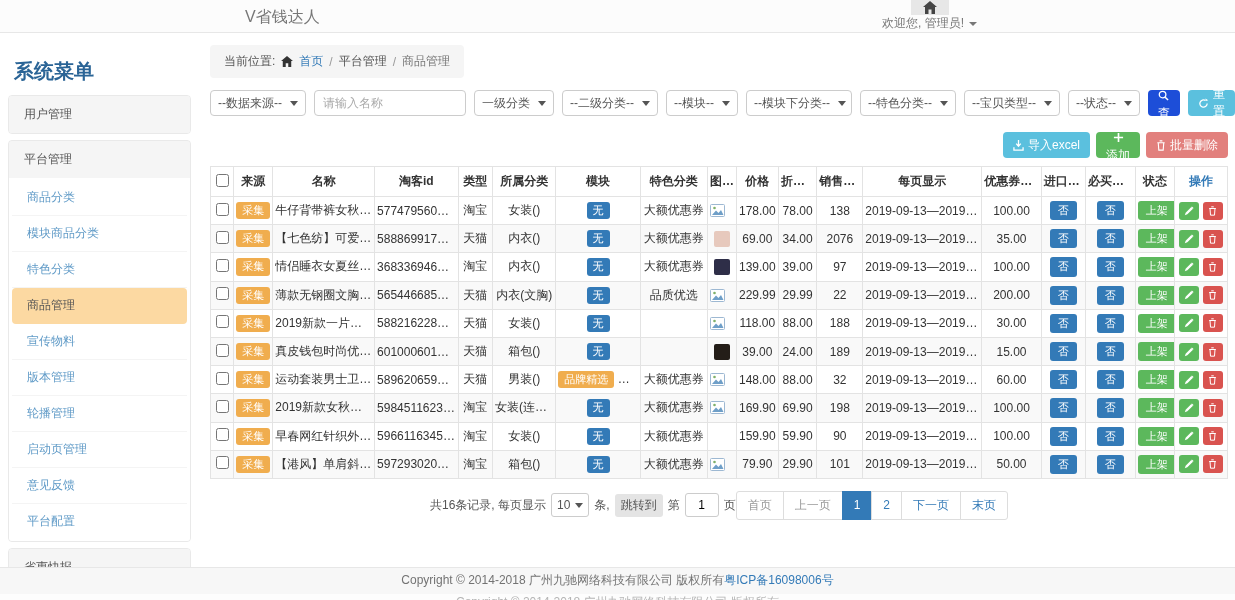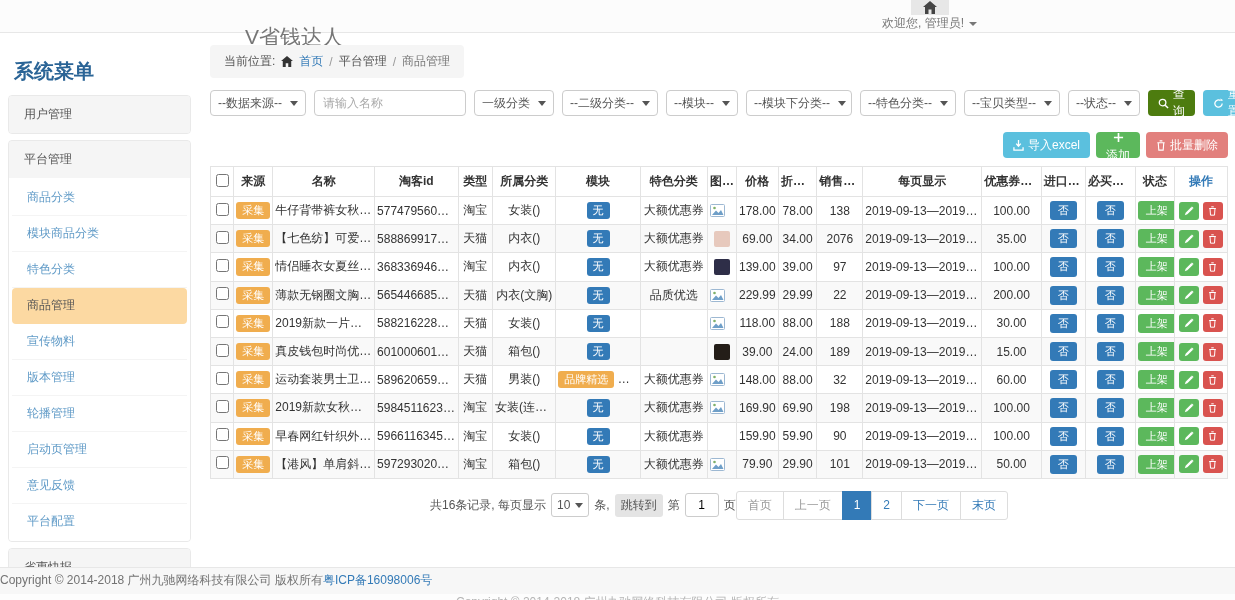--- a/index.html
+++ b/index.html
@@ -3,21 +3,21 @@
 <meta charset="utf-8">
 <style>
   * { box-sizing: border-box; margin: 0; padding: 0; }
   html,body { width:1235px; height:600px; overflow:hidden; }
   body {
     font-family: "Liberation Sans", sans-serif;
     font-size: 12px; color:#333; background:#fff; position:relative;
   }
   
   .topbar { height:33px; background:#fcfcfc; border-bottom:1px solid #e7e7e7; position:relative; }
-  .brand { position:absolute; left:245px; top:7px; font-size:21px; color:#777;margin-top:16px; }
+  .brand { position:absolute; left:245px; top:7px; font-size:16px; color:#777; }
   .topbar-right { position:absolute; left:868px; top:0; height:32px; display:flex; align-items:center;flex-direction:column; }
   .home-box { width:38px; height:32px; background:#e7e7e7; display:flex; align-items:center; justify-content:center; color:#333; cursor:pointer; }
   .welcome { padding:0 14px; color:#777; display:flex; align-items:center; gap:5px; cursor:pointer; }
   .caret-down { width:0; height:0; border-left:4px solid transparent; border-right:4px solid transparent; border-top:4px solid #777; display:inline-block; }
   
   .sidebar { position:absolute; left:8px; top:45px; width:183px; }
   .menu-title { color:#2a6496; font-weight:bold; font-size:20px; padding:13px 6px 10px 6px; }
   .group { margin-bottom:6px; border:1px solid #e9e9e9; border-radius:4px; background:#f5f5f5; overflow:hidden; }
   .group-header { padding:10px 15px; color:#555; cursor:pointer; background:#f5f5f5; }
   .submenu { background:#fff; padding:2px 0; }
@@ -30,21 +30,21 @@
   .breadcrumb a { color:#337ab7; text-decoration:none; cursor:pointer; }
   .breadcrumb .sep { color:#999; }
   .breadcrumb .current { color:#777; }
   
   .filter-row { margin-top:12px; display:flex; align-items:center; gap:8px; flex-wrap:nowrap; }
   .sel { height:26px; border:1px solid #ccc; border-radius:4px; background:#fff; display:flex; align-items:center; justify-content:space-between; padding:0 7px; color:#555; cursor:pointer; white-space:nowrap; }
   .sel .tri { width:0; height:0; border-left:4px solid transparent; border-right:4px solid transparent; border-top:5px solid #555; margin-left:8px; }
   .txt-input { height:26px; border:1px solid #ccc; border-radius:4px; padding:0 8px; width:152px; font-size:12px; color:#555; font-family:"Liberation Sans",sans-serif; }
   .txt-input::placeholder { color:#aaa; }
   .btn { border:none; border-radius:4px; color:#fff; font-size:12px; height:26px; padding:0 10px; display:inline-flex; align-items:center; gap:4px; cursor:pointer; font-family:"Liberation Sans",sans-serif; }
-  .btn-primary { background:#4d7c0f; }
+  .btn-primary { background:#1d4ed8;flex-direction:column; }
   .btn-info { background:#5bc0de; }
   .btn-success { background:#5cb85c;flex-direction:column; }
   .btn-danger-light { background:#e2807d; }
   
   .action-row { margin-top:16px; display:flex; justify-content:flex-end; gap:6px; }
   
   table { width:100%; border-collapse:collapse; table-layout:fixed; margin-top:8px; background:#fff; }
   th, td { border:1px solid #e3e3e3; padding:4px 2px; text-align:center; font-size:12px; overflow:hidden; white-space:nowrap; text-overflow:ellipsis; }
   th { font-weight:bold; color:#333; padding:6px 2px; background:#fff; }
   th.op-head { color:#337ab7; }
@@ -70,21 +70,21 @@
   .mini-sel .tri { width:0; height:0; border-left:4px solid transparent; border-right:4px solid transparent; border-top:5px solid #555; }
   .jump-label { background:#e4e4e4; border-radius:3px; padding:3px 6px; color:#555; cursor:pointer; }
   .jump-input { width:34px; height:24px; border:1px solid #ccc; border-radius:3px; text-align:center; font-size:12px; font-family:"Liberation Sans",sans-serif; }
   .pager { display:flex; }
   .page-btn { border:1px solid #ddd; background:#fff; padding:5px 11px; margin-left:-1px; color:#337ab7; cursor:pointer; font-size:12px; font-family:"Liberation Sans",sans-serif; }
   .page-btn:first-child { border-radius:3px 0 0 3px; margin-left:0; }
   .page-btn:last-child { border-radius:0 3px 3px 0; }
   .page-btn.muted { color:#999; }
   .page-btn.active { background:#337ab7; border-color:#337ab7; color:#fff; }
   
-  .footer { position:absolute; left:0; top:567px; width:1235px; background:#f7f7f7; border-top:1px solid #e7e7e7; padding-top:4px; height:27px; color:#737373; }
+  .footer { position:absolute; left:0; top:567px; width:1235px; background:#f7f7f7; border-top:1px solid #e7e7e7; text-align:center; padding-top:4px; height:27px; color:#737373; }
   .footer a { color:#337ab7; text-decoration:none; cursor:pointer; }
   .footer-partial { position:absolute; left:0; top:594px; width:1235px; height:6px; overflow:hidden; text-align:center; color:#b5b5b5; background:#fdfdfd; }
   svg { display:block; }
 </style>
 </head>
 <body>
 
 <div class="topbar">
   <div class="brand">V省钱达人</div>
   <div class="topbar-right">

